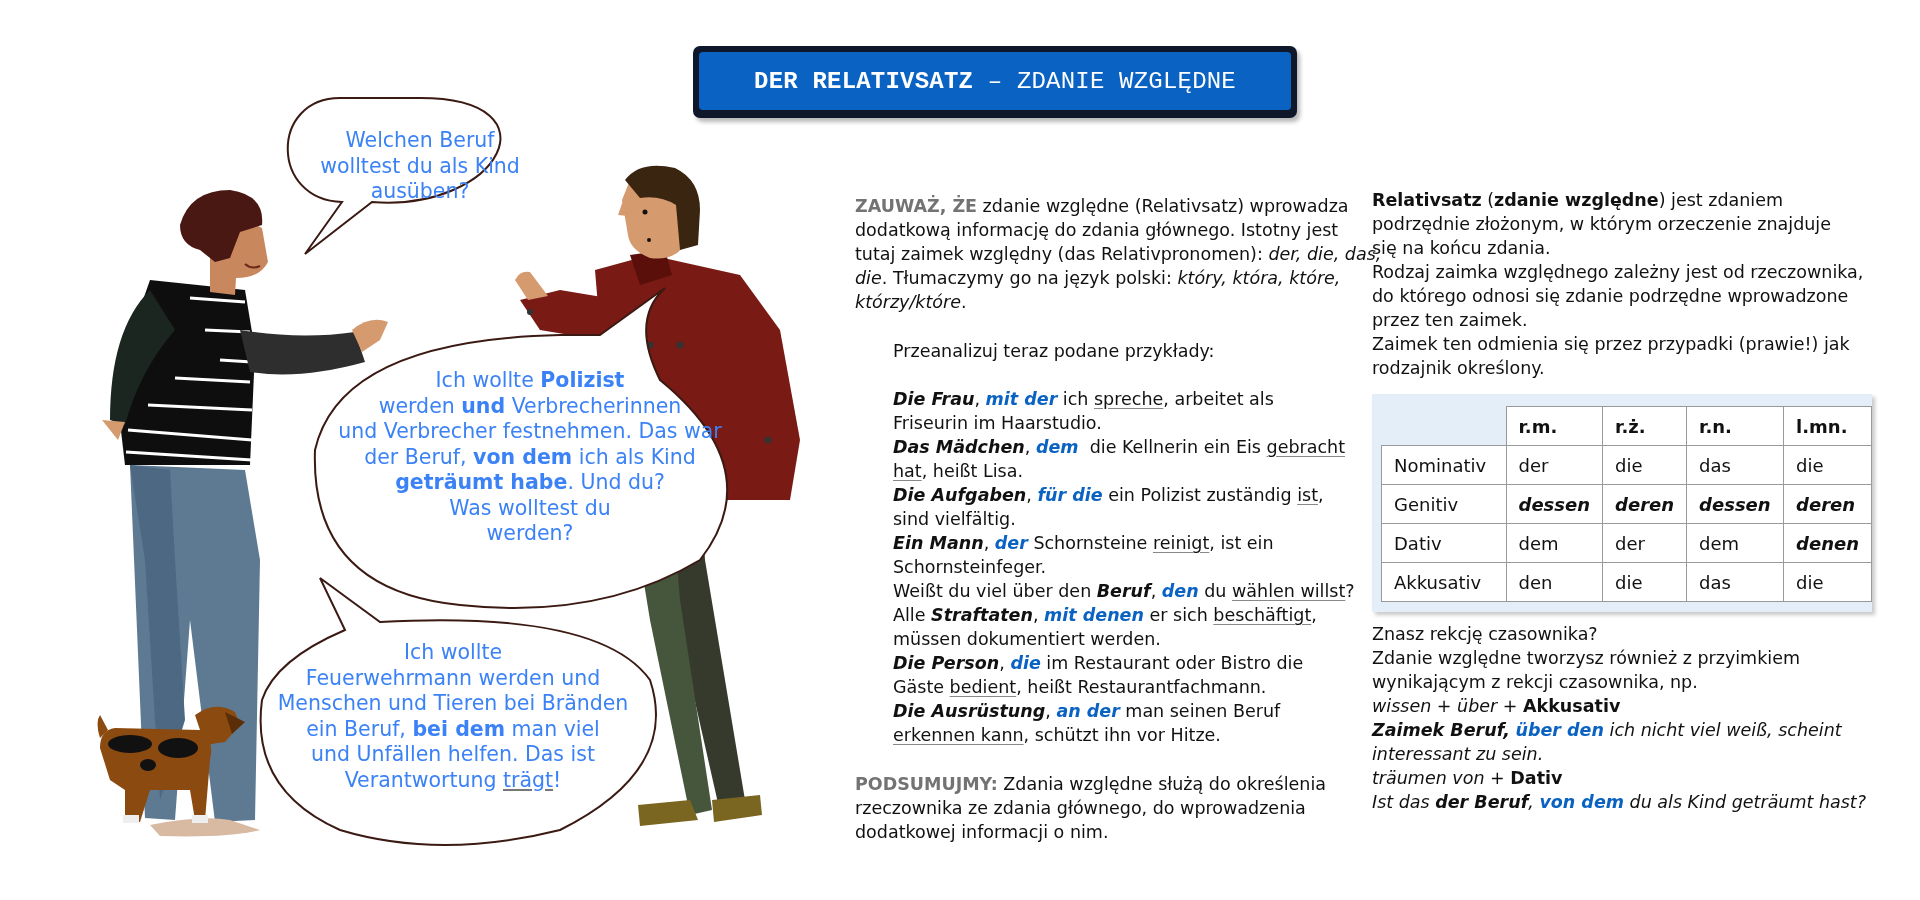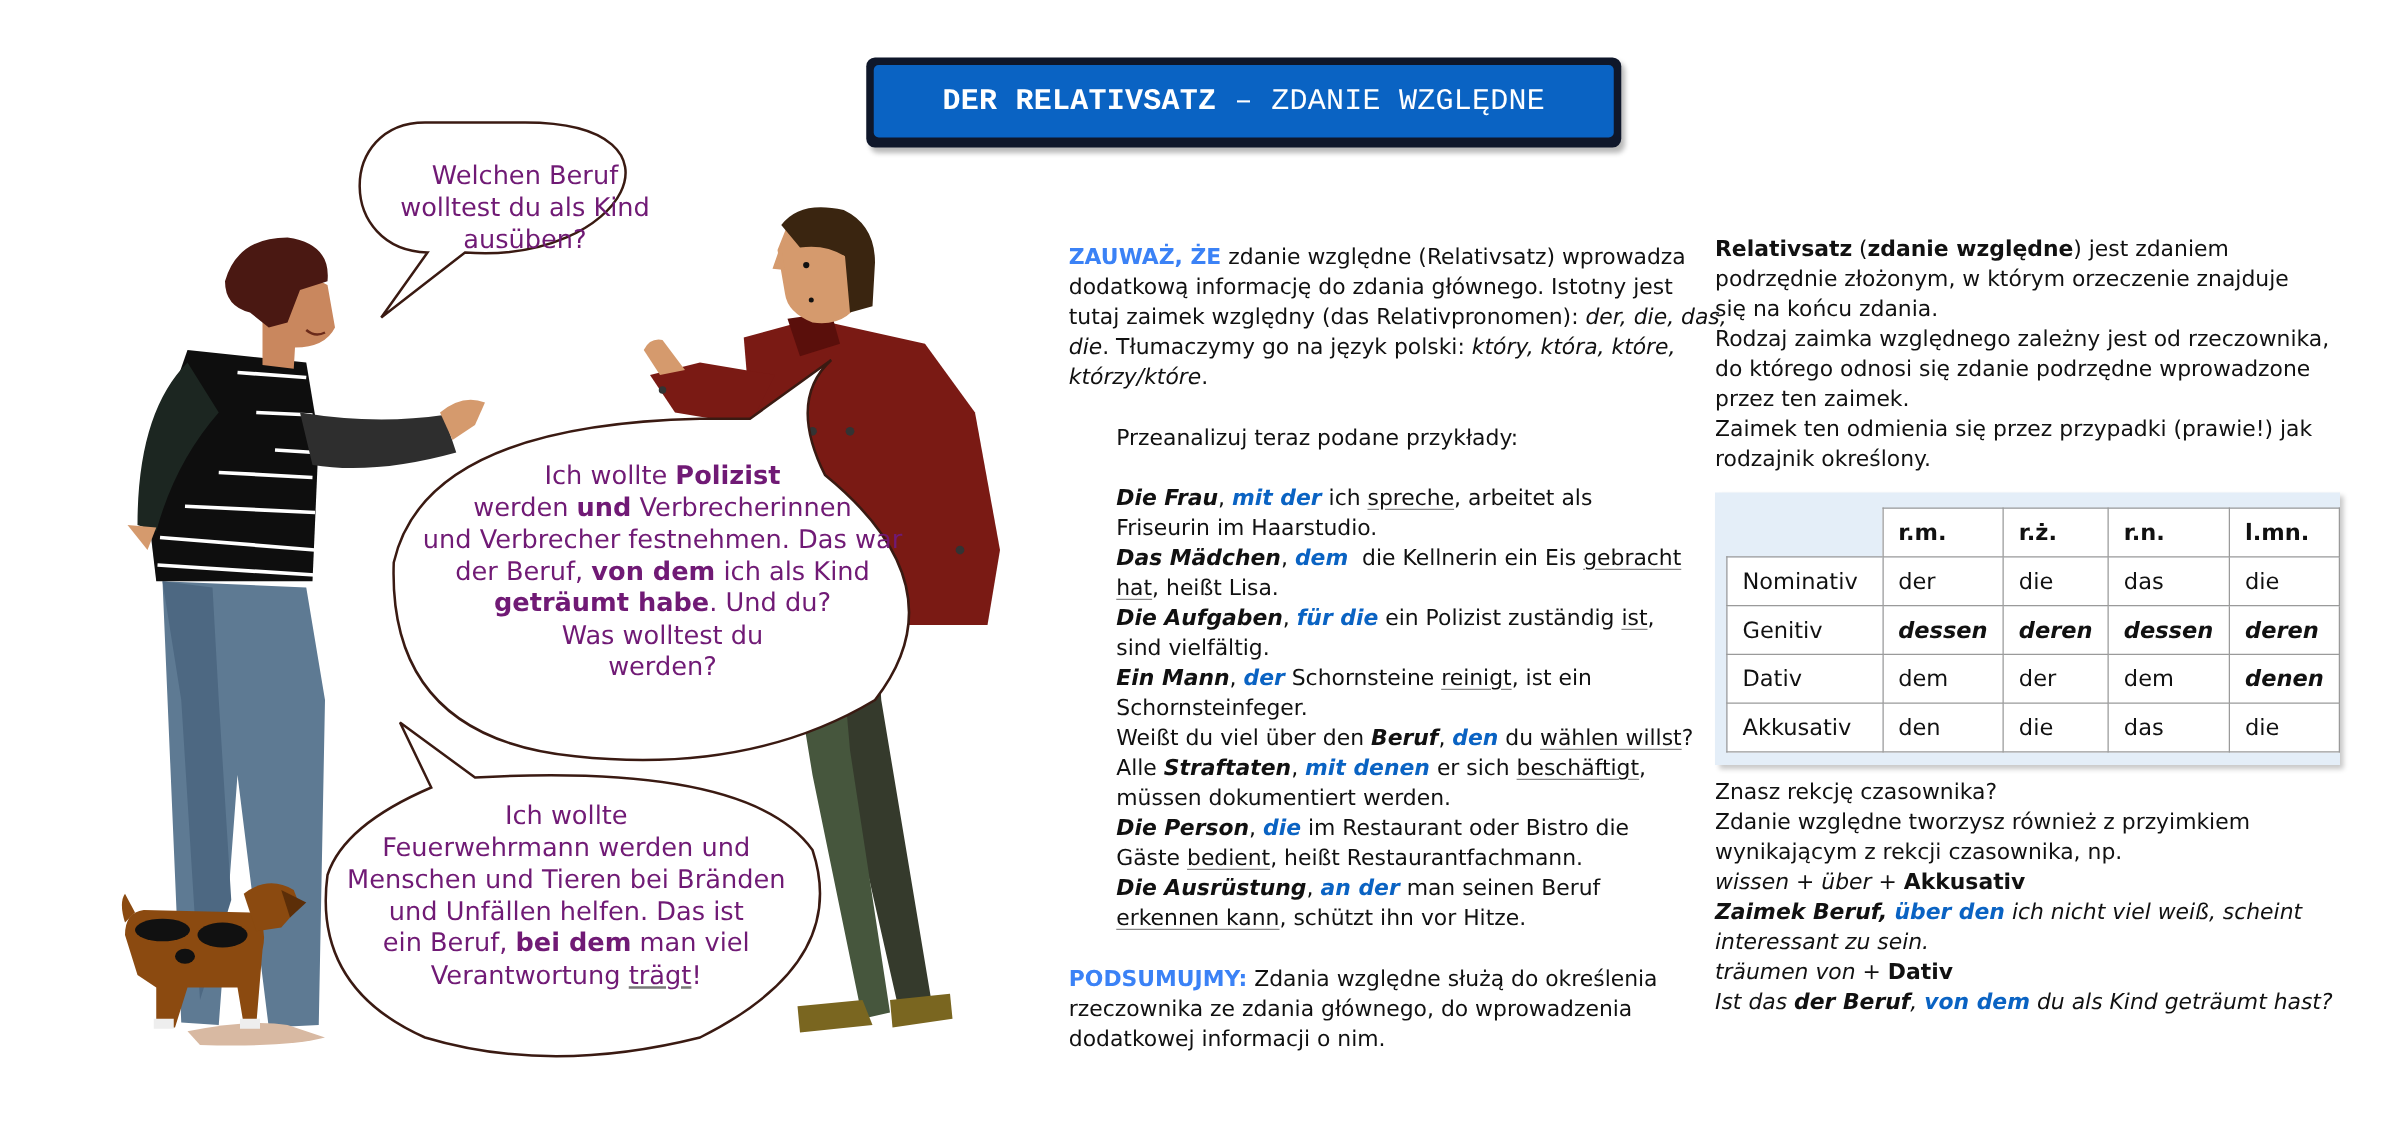--- a/index.html
+++ b/index.html
@@ -21,28 +21,28 @@
     background:#0a63c3; border-radius:4px;
     color:#fff; font-size:24px; display:flex; align-items:center; justify-content:center;
     letter-spacing:0.2px;
   }
   .title b { font-weight:bold; }
   .title span.light { font-weight:normal; }
 
   
   .illus { position:absolute; left:0; top:0; width:820px; height:900px; }
   .bubble-text {
-    position:absolute; text-align:center; font-size:20.5px; line-height:25.5px; color:#701a75;
+    position:absolute; text-align:center; font-size:20.5px; line-height:25.5px; color:#3b82f6;
   }
   .bubble-text b { font-weight:bold; }
   .bubble-text u { text-decoration:underline; text-decoration-color:#777;text-align:right; }
 
   
   .col { position:absolute; font-size:17.5px; line-height:24px; color:#111; }
-  .purple { color:#3b82f6; font-weight:bold; }
+  .purple { color:#737373; font-weight:bold; }
   .blue { color:#0a63c3; font-weight:bold; font-style:italic; }
   .bi { font-weight:bold; font-style:italic; }
   .ul { text-decoration:underline; text-decoration-color:#888; text-underline-offset:3px;margin-top:12px; }
   .it { font-style:italic; }
   .line { white-space:nowrap; }
 
   
   .table-box {
     position:absolute; left:1372px; top:394px; width:500px; height:218px;
     background:#e4eef8; box-shadow:3px 3px 4px rgba(0,0,0,0.22);
@@ -163,22 +163,22 @@
     <div><span style="white-space:pre">der Beruf, </span><b>von dem</b><span style="white-space:pre"> ich als Kind</span></div>
     <div><b>geträumt habe</b><span>. Und du?</span></div>
     <div>Was wolltest du</div>
     <div>werden?</div>
   </div>
 
   <div class="bubble-text" style="left:258px; top:640px; width:390px;">
     <div>Ich wollte</div>
     <div>Feuerwehrmann werden und</div>
     <div>Menschen und Tieren bei Bränden</div>
+    <div><span style="white-space:pre">ein Beruf, </span><b>bei dem</b><span style="white-space:pre"> man viel</span></div>
     <div>und Unfällen helfen. Das ist</div>
-    <div><span style="white-space:pre">ein Beruf, </span><b>bei dem</b><span style="white-space:pre"> man viel</span></div>
     <div><span style="white-space:pre">Verantwortung </span><u>trägt</u><span>!</span></div>
   </div>
 </div>
 
 <div class="col" style="left:855px; top:194px; width:510px;">
   <div class="line"><span class="purple">ZAUWAŻ, ŻE</span><span style="white-space:pre"> zdanie względne (Relativsatz) wprowadza</span></div>
   <div class="line">dodatkową informację do zdania głównego. Istotny jest</div>
   <div class="line"><span style="white-space:pre">tutaj zaimek względny (das Relativpronomen): </span><span class="it">der, die, das,</span></div>
   <div class="line"><span class="it">die</span><span style="white-space:pre">. Tłumaczymy go na język polski: </span><span class="it">który, która, które,</span></div>
   <div class="line"><span class="it">którzy/które</span><span>.</span></div>

